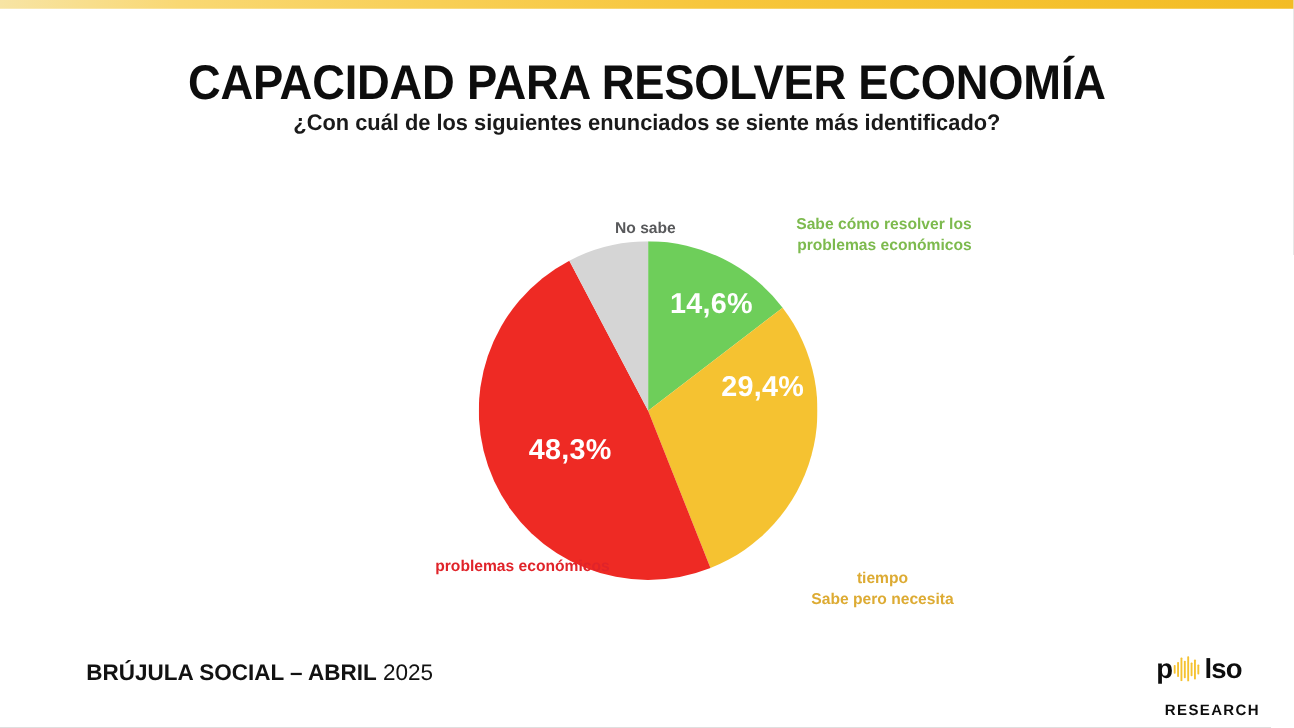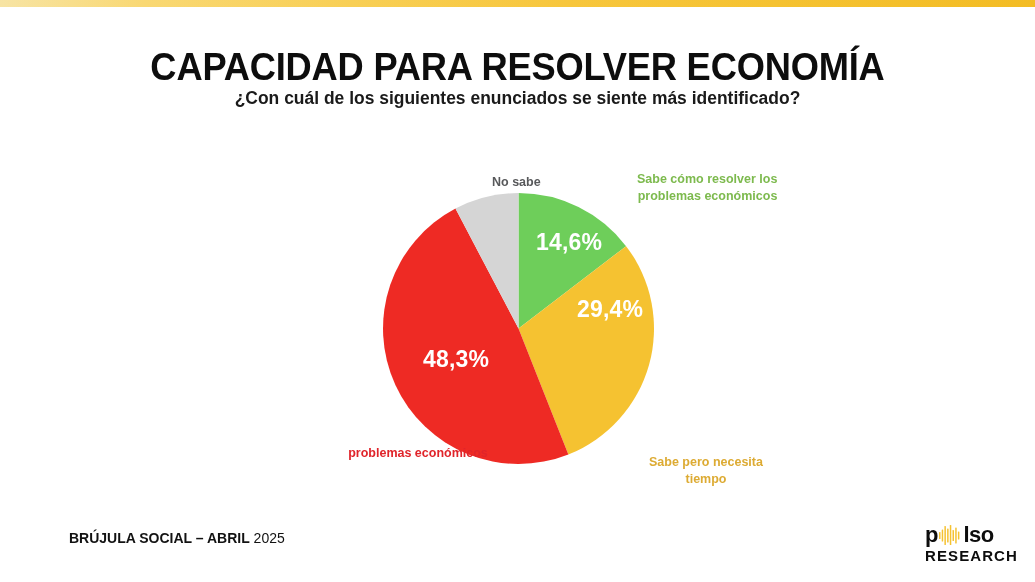--- a/index.html
+++ b/index.html
@@ -112,21 +112,21 @@
     left: 566px; top: 454px;
     width: 190px;
     color: #ddab33;
     text-align: center;
   }
 
   
   #footer-note {
     position: absolute;
     left: 69px; top: 529px;
-    font-size: 14px;
+    font-size: 18px;
     line-height: 18px;
     color: #121212;
     white-space: nowrap;
   }
   #footer-note .strong { font-weight: 700; }
   #footer-note .light  { font-weight: 400; }
 
   #logo {
     position: absolute;
     left: 925px; top: 523px;
@@ -142,22 +142,22 @@
     color: #0d0d0d;
     letter-spacing: -0.6px;
     text-align: left;
   }
   #logo-pulse {
     position: absolute;
     left: 13px; top: 1px;
     width: 22px; height: 21px;
   }
   #logo-sub {
-    margin-top: 4px;
-    font-size: 15px;
+    margin-top: 17px;
+    font-size: 12px;
     line-height: 11px;
     font-weight: 700;
     letter-spacing: 1.1px;
     color: #0d0d0d;
     text-align: right;
     padding-right: 1px;
   }
 </style>
 </head>
 <body>
@@ -192,22 +192,22 @@
 
   <div class="cat-label" id="label-gray">
     <div>No sabe</div>
   </div>
 
   <div class="cat-label" id="label-red">
     <div>problemas económicos</div>
   </div>
 
   <div class="cat-label" id="label-amber">
+    <div>tiempo</div>
     <div>Sabe pero necesita</div>
-    <div>tiempo</div>
   </div>
 
   <div id="footer-note">
     <span class="strong">BRÚJULA SOCIAL – ABRIL</span><span>&nbsp;</span><span class="light">2025</span>
   </div>
 
   <div id="logo">
     <div id="logo-word">
       <span>p</span><span style="opacity:0">uu</span><span>lso</span>
       <svg id="logo-pulse" viewBox="0 0 22 21">

